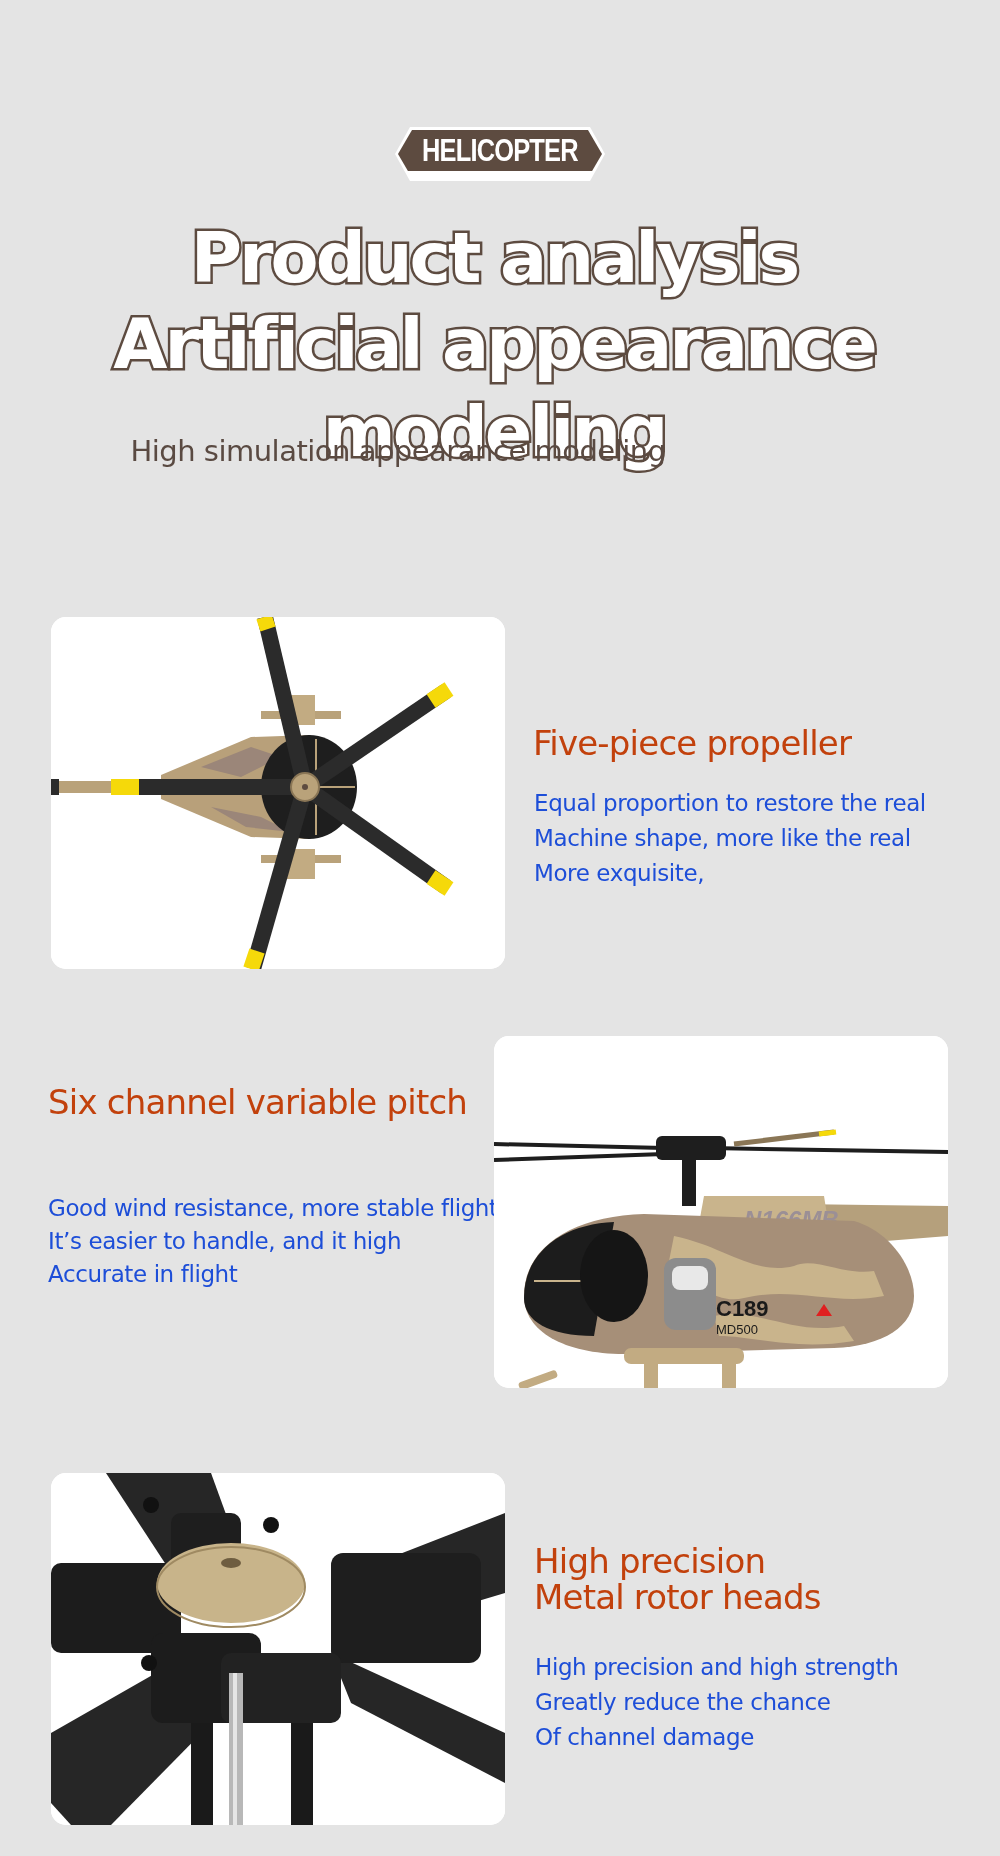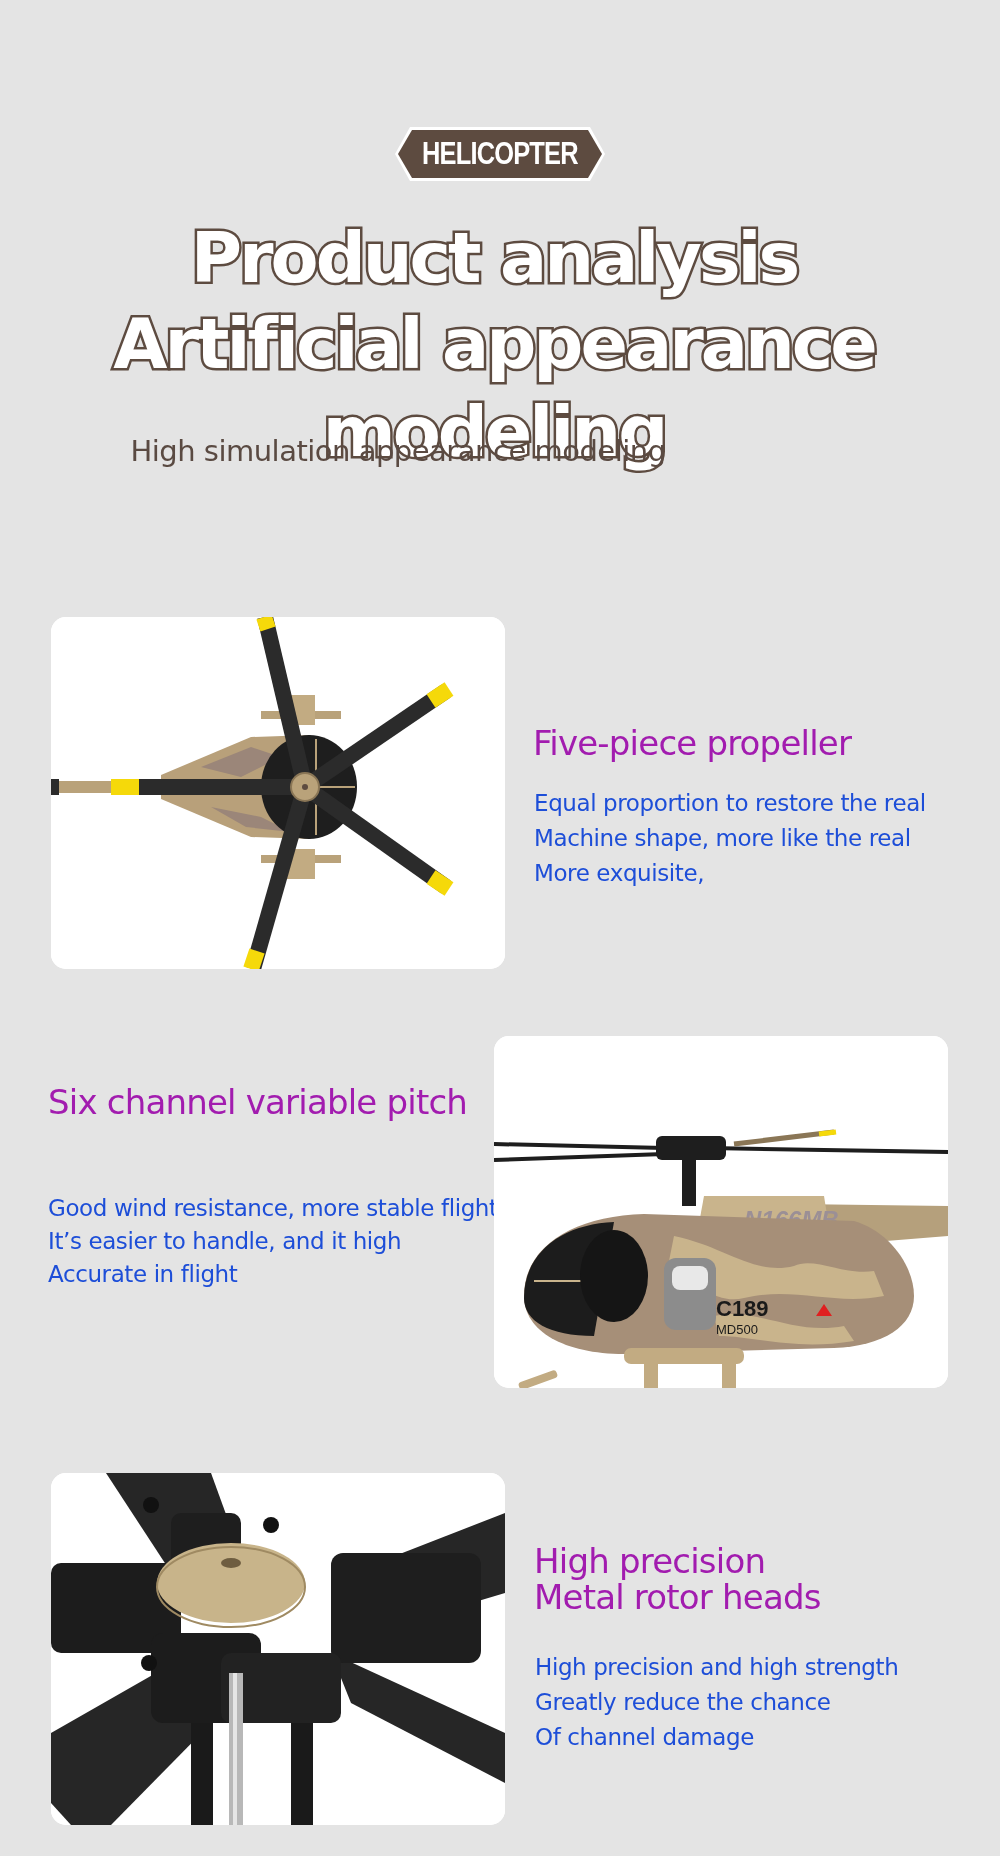--- a/index.html
+++ b/index.html
@@ -1,20 +1,20 @@
 <!DOCTYPE html>
 <html><head>
 <meta charset="utf-8">
 <style>
   * { box-sizing: border-box; margin: 0; padding: 0; }
   html, body { width: 1000px; height: 1856px; background: #e4e4e4; overflow: hidden; }
   body { position: relative; font-family: "DejaVu Sans", sans-serif; color: #5a4a42; }
 
   .badge {
-    position: absolute; left: 398px; top: 130px; width: 204px; height: 48px;
+    position: absolute; left: 398px; top: 130px; width: 204px; height: 41px;
     background: #5d4b40;
     clip-path: polygon(14px 0, 190px 0, 204px 24px, 190px 48px, 14px 48px, 0 24px);
     display: flex; align-items: center; justify-content: center;
   }
   .badge-outline {
     position: absolute; left: 395px; top: 127px; width: 210px; height: 54px;
     background: #ffffff;
     clip-path: polygon(15px 0, 195px 0, 210px 27px, 195px 54px, 15px 54px, 0 27px);
   }
   .badge-text {
@@ -39,21 +39,21 @@
 
   .card {
     position: absolute; width: 454px; height: 352px; background: #ffffff;
     border-radius: 15px; overflow: hidden;
   }
   .card svg { width: 100%; height: 100%; display: block; }
   .card-1 { left: 51px; top: 617px; }
   .card-2 { left: 494px; top: 1036px; }
   .card-3 { left: 51px; top: 1473px; }
 
-  .feat-title { position: absolute; font-size: 34px; line-height: 36px; color: #a21caf; letter-spacing: -0.8px; }
+  .feat-title { position: absolute; font-size: 34px; line-height: 36px; color: #c2410c; letter-spacing: -0.8px; }
   .feat-body { position: absolute; font-size: 23px; line-height: 35px; color: #1d4ed8; letter-spacing: -0.4px; }
   .feat-body div { white-space: nowrap; }
 
   .f1-title { left: 533px; top: 725px; }
   .f1-body { left: 534px; top: 786px; }
   .f2-title { left: 48px; top: 1084px; }
   .f2-body { left: 48px; top: 1192px; line-height: 33px; }
   .f3-title { left: 534px; top: 1543px; }
   .f3-body { left: 535px; top: 1650px; }
 </style>

